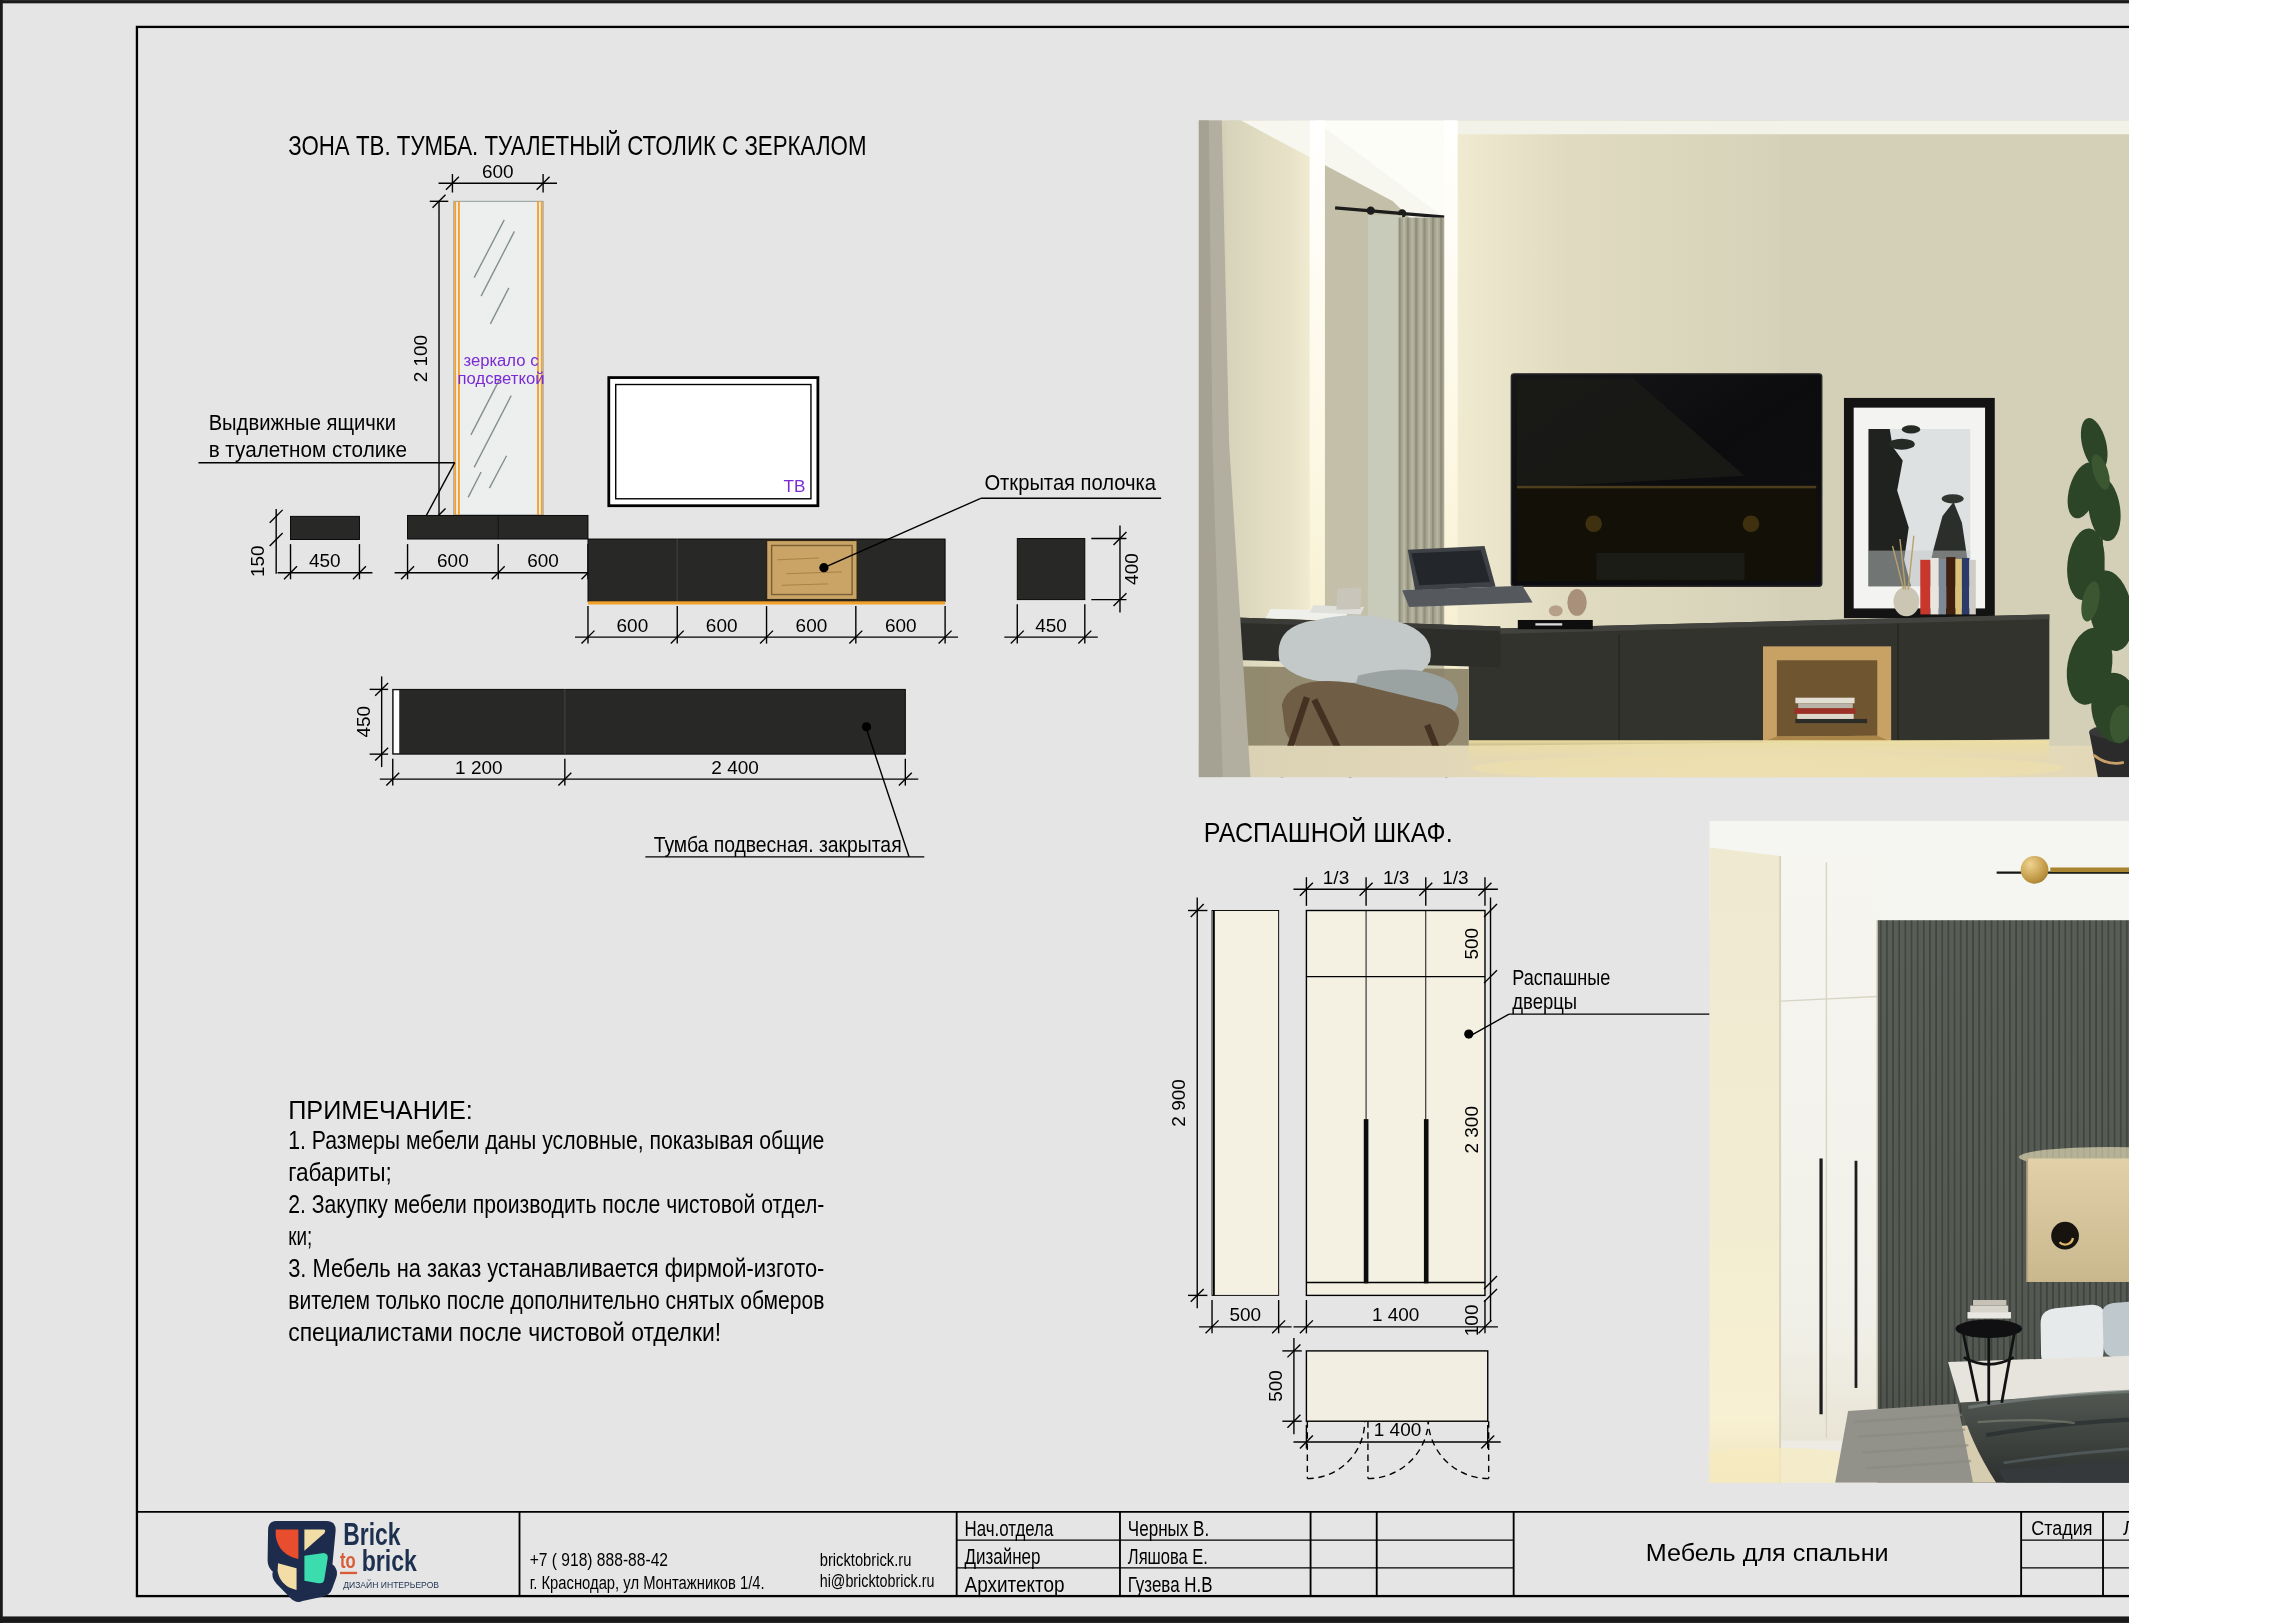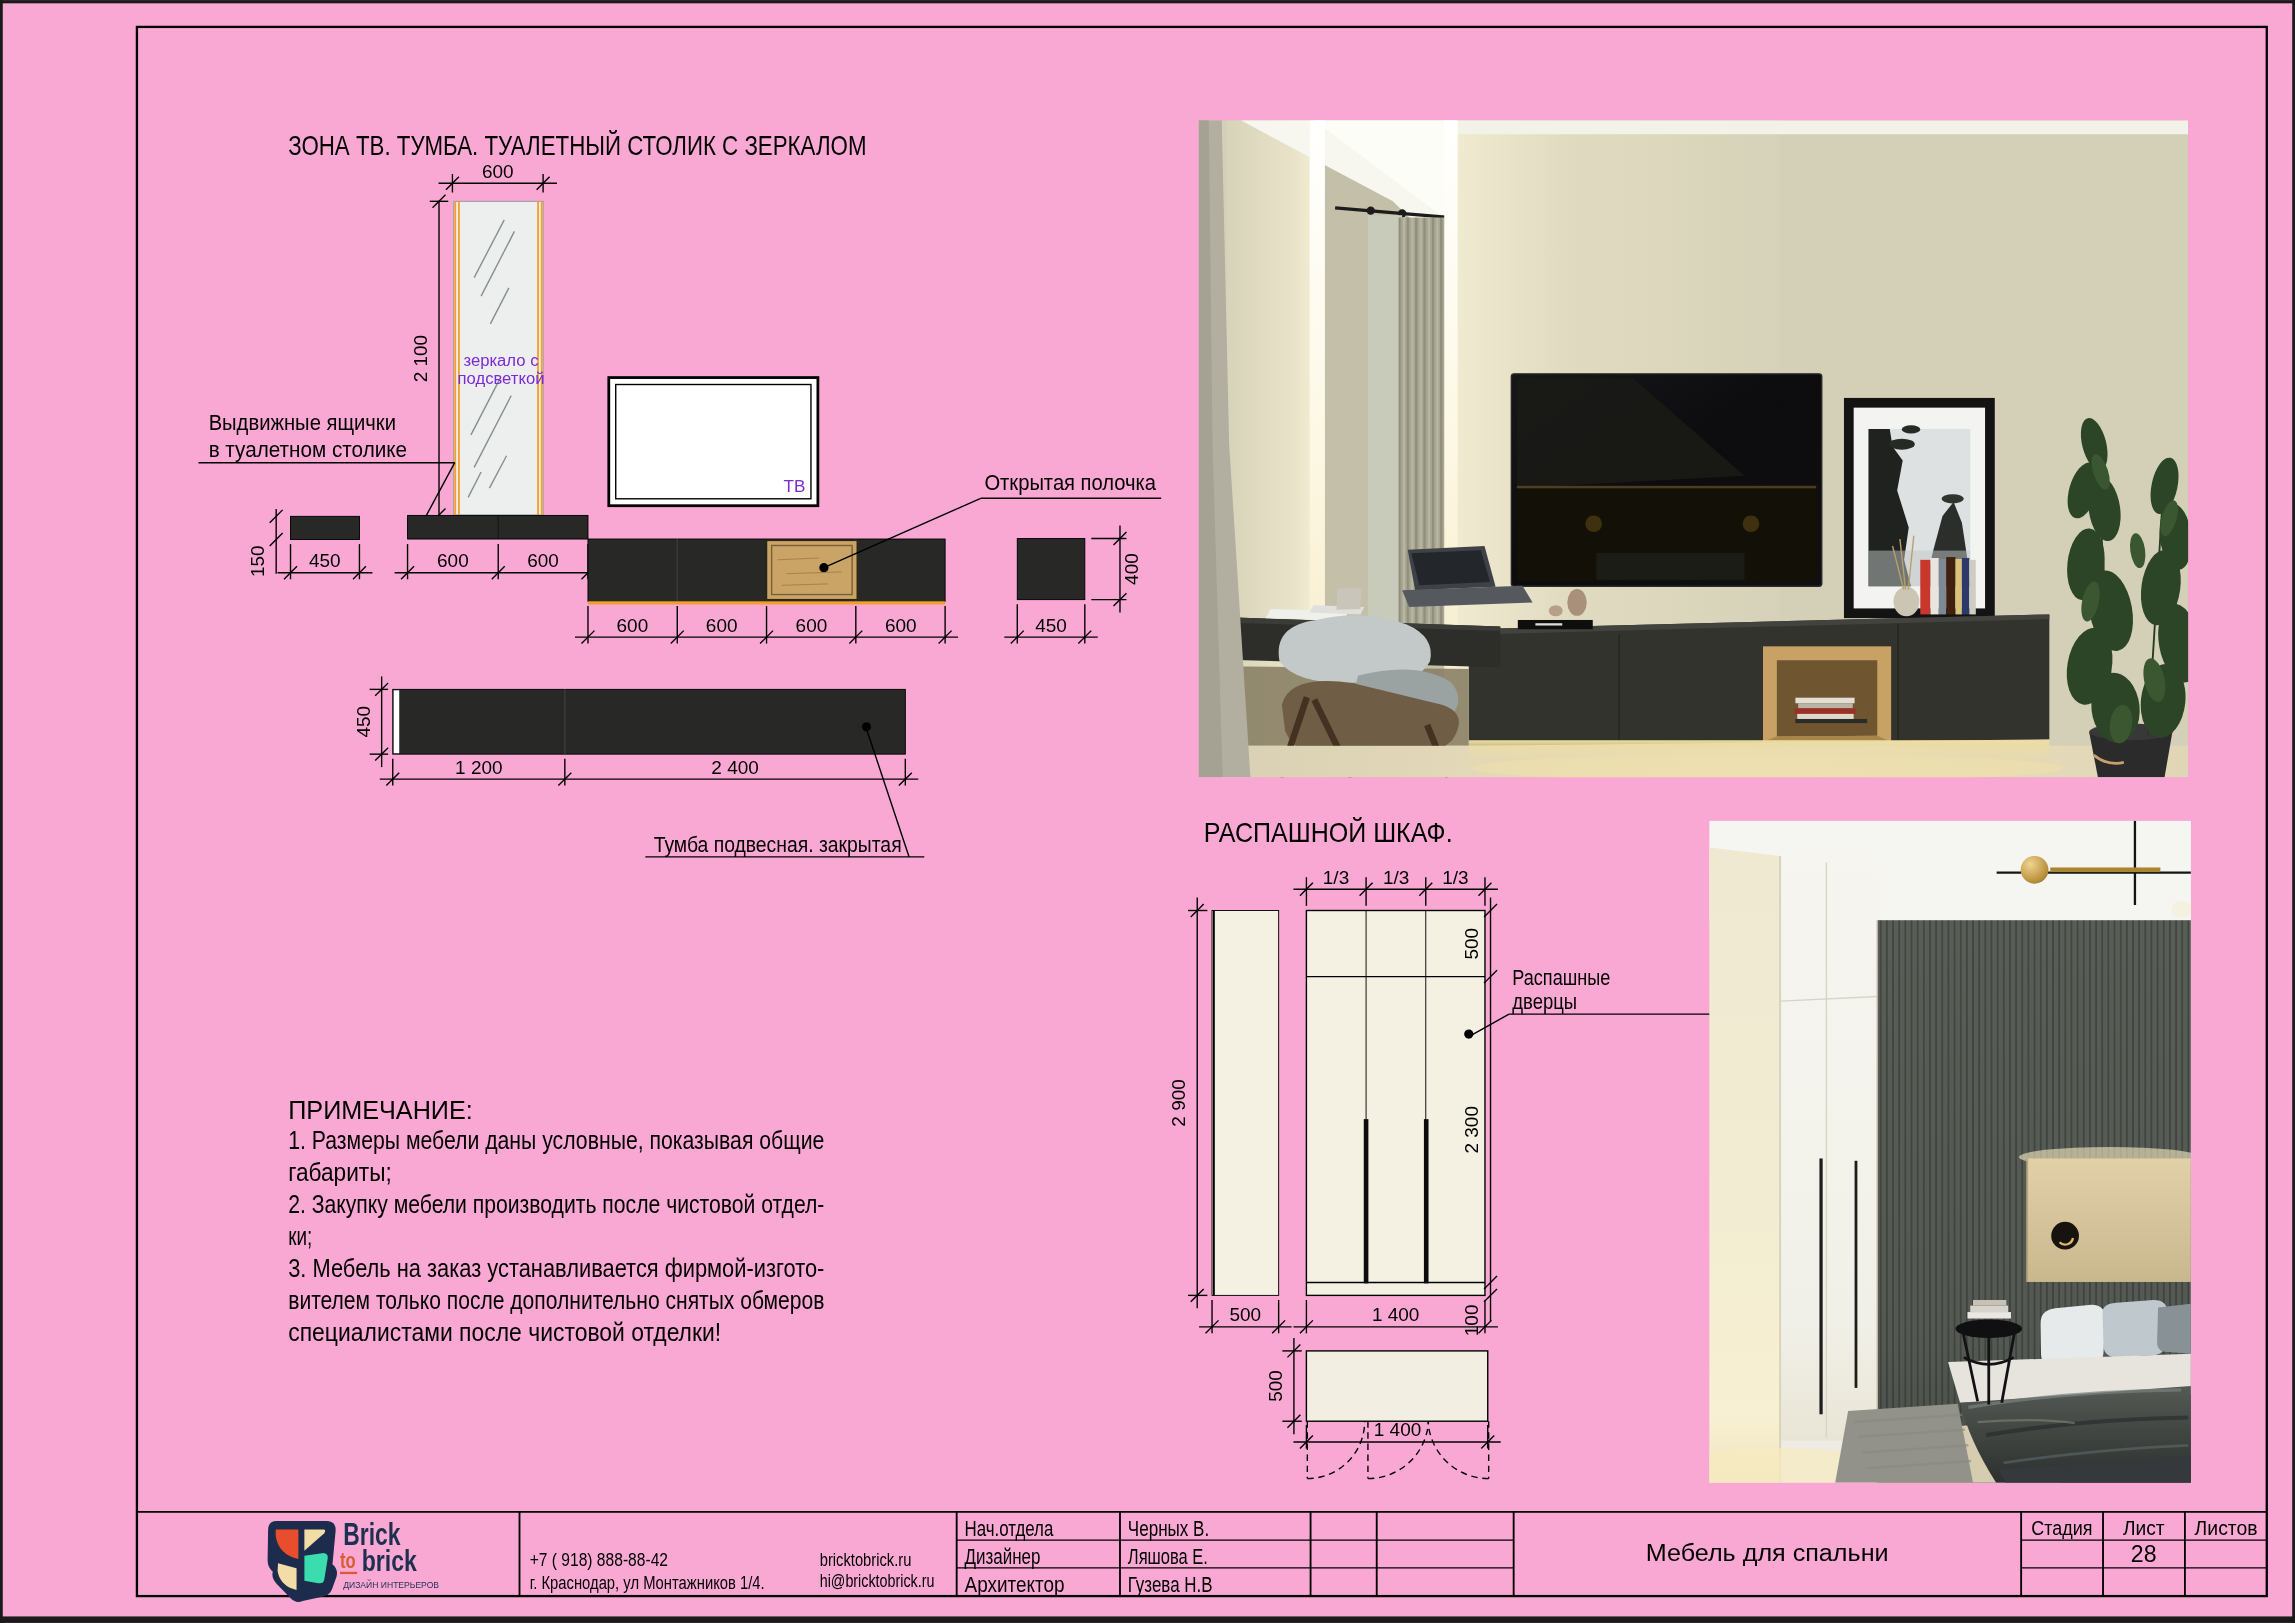--- a/index.html
+++ b/index.html
@@ -1,16 +1,16 @@
 <!DOCTYPE html>
 <html style="font-size:7.4px"><head>
 <meta charset="utf-8">
 <style>
 html,body{margin:0;padding:0;background:#fff}
-.page{position:relative;width:2295px;height:1623px;background:#f9a8d4;font-family:"Liberation Sans",sans-serif;overflow:hidden}
+.page{position:relative;width:2129px;height:1623px;background:#e5e5e5;font-family:"Liberation Sans",sans-serif;overflow:hidden}
 text{font-family:"Liberation Sans",sans-serif;fill:#000}
 .dim{font-size:41px}
 .lbl{font-size:48px}
 .note{font-size:54px}
 .ttl{font-size:58px}
 .pur{fill:#7a2bd3}
 </style>
 </head>
 <body>
 <div class="page">

